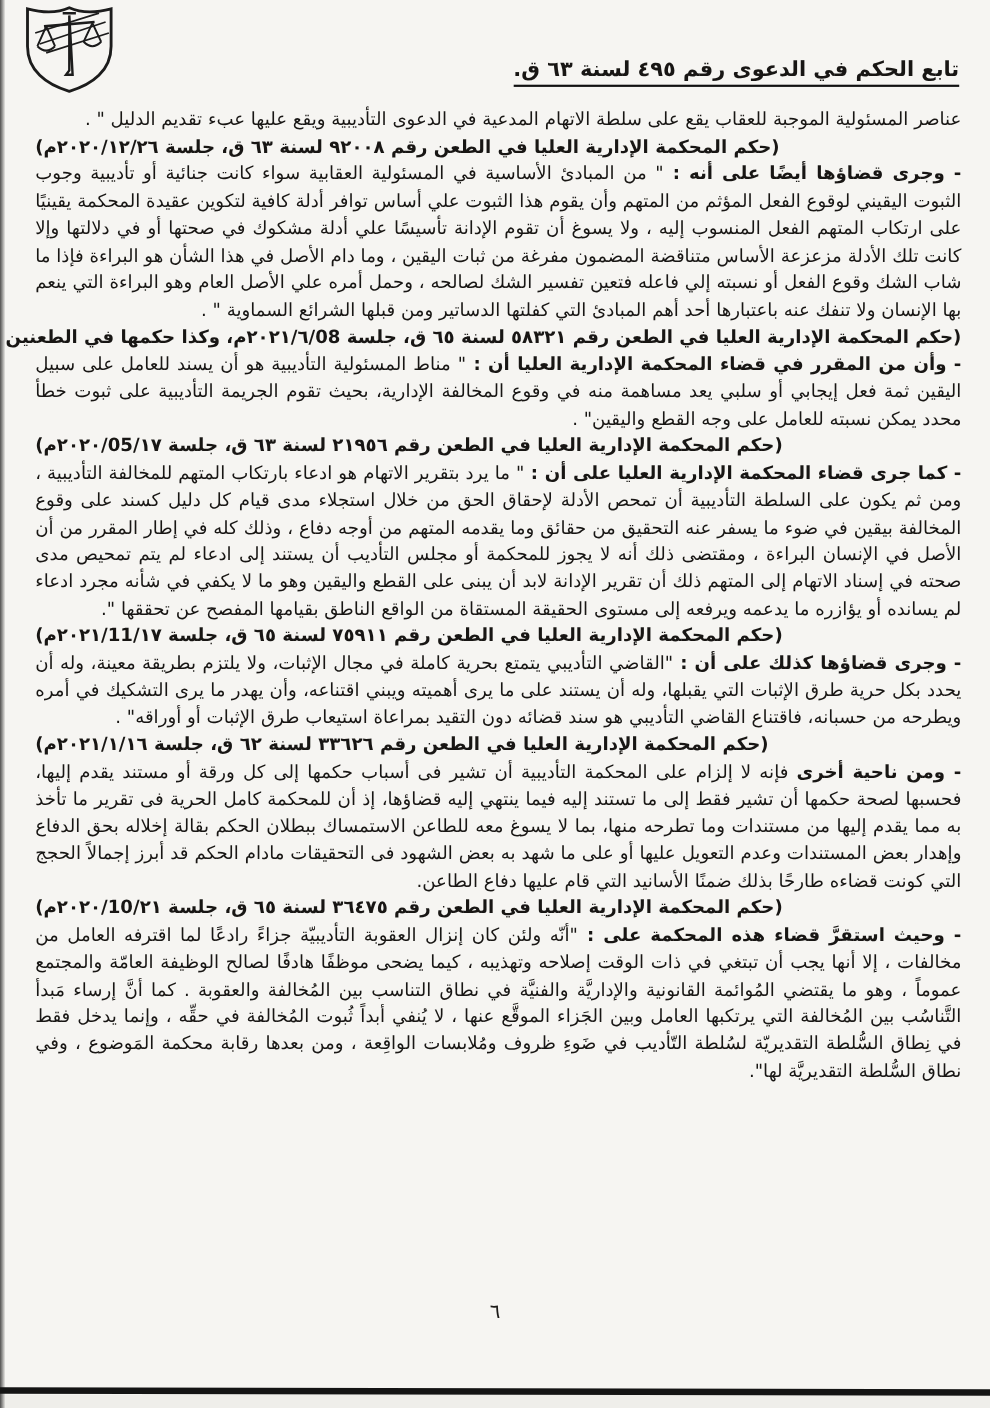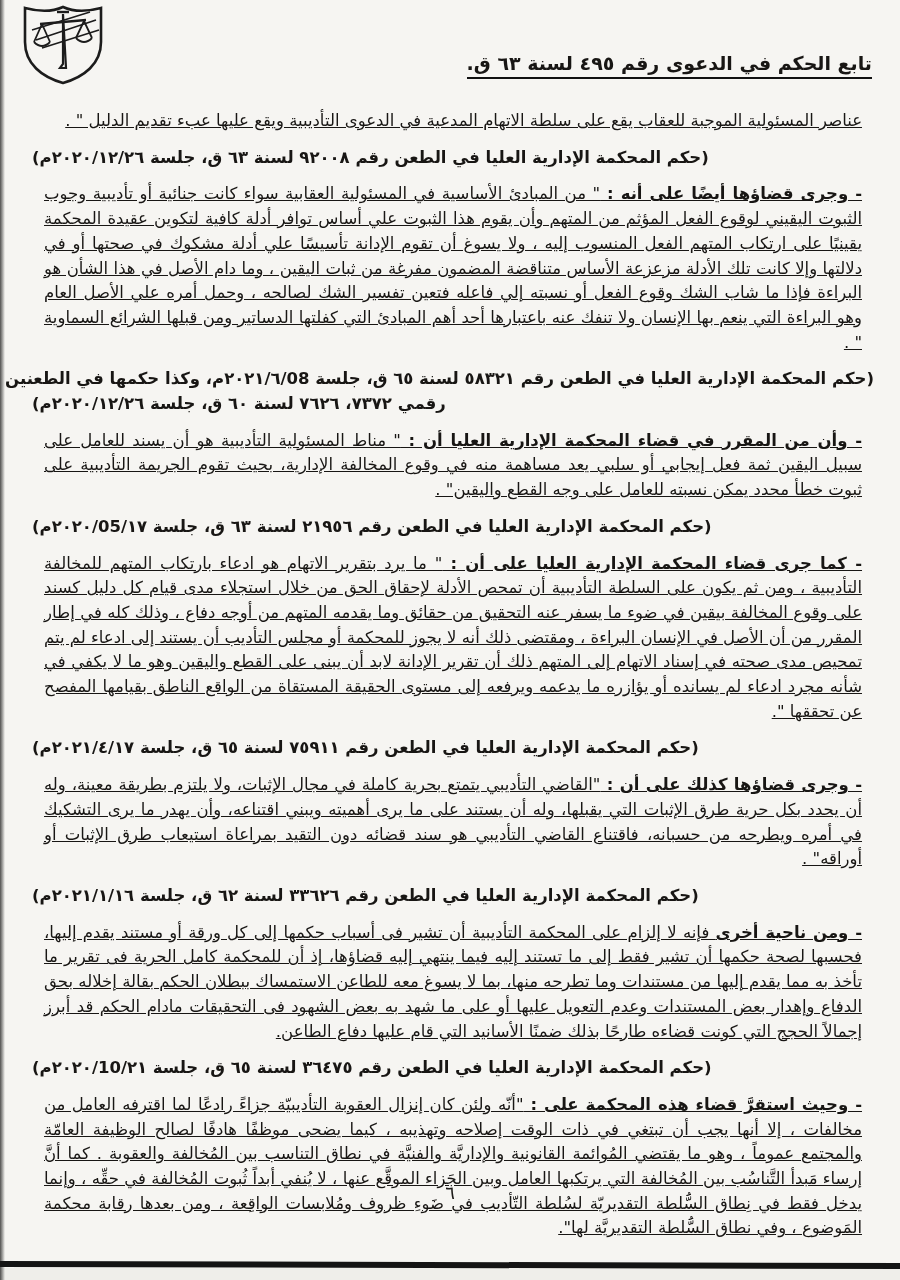--- a/index.html
+++ b/index.html
@@ -37,21 +37,21 @@
     padding-bottom:3px;
     border-bottom:2.5px solid #111;
     letter-spacing:.2px;
   }
   
   .doc-body{
     position:absolute;top:97px;right:26px;left:32px;
     font-size:16.5px;line-height:24.7px;
     text-align:justify;text-justify:inter-word;
   }
-  .para{margin:12px;text-decoration:underline;}
+  .para{margin:0;}
   .para .lead{font-weight:bold;}
   .citation{font-weight:bold;text-align:left;margin:0;}
   .citation-line{white-space:nowrap;}
   .footer-page{
     position:absolute;top:1182px;left:0;width:900px;
     text-align:center;font-size:18px;color:#1c1a18;
   }
 </style>
 </head>
 <body>
@@ -73,29 +73,28 @@
   <div class="title">تابع الحكم في الدعوى رقم ٤٩٥  لسنة ٦٣ ق.</div>
 
   <div class="doc-body" id="doc-blocks">
       <p class="para intro"><span>عناصر المسئولية الموجبة للعقاب يقع على سلطة الاتهام المدعية في الدعوى التأديبية ويقع عليها عبء تقديم الدليل " .</span></p>
       <div class="citation">
         <div class="citation-line">(حكم المحكمة الإدارية العليا في الطعن رقم ٩٢٠٠٨ لسنة ٦٣ ق، جلسة ٢٠٢٠/١٢/٢٦م)</div>
       </div>
       <p class="para"><strong class="lead">- وجرى قضاؤها أيضًا على أنه : </strong><span>" من المبادئ الأساسية في المسئولية العقابية سواء كانت جنائية أو تأديبية وجوب الثبوت اليقيني لوقوع الفعل المؤثم من المتهم وأن يقوم هذا الثبوت علي أساس توافر أدلة كافية لتكوين عقيدة المحكمة يقينيًا على ارتكاب المتهم الفعل المنسوب إليه ، ولا يسوغ أن تقوم الإدانة تأسيسًا علي أدلة مشكوك في صحتها أو في دلالتها وإلا كانت تلك الأدلة مزعزعة الأساس متناقضة المضمون مفرغة من ثبات اليقين ، وما دام الأصل في هذا الشأن هو البراءة فإذا ما شاب الشك وقوع الفعل أو نسبته إلي فاعله فتعين تفسير الشك لصالحه ، وحمل أمره علي الأصل العام وهو البراءة التي ينعم بها الإنسان ولا تنفك عنه باعتبارها أحد أهم المبادئ التي كفلتها الدساتير ومن قبلها الشرائع السماوية " .</span></p>
       <div class="citation">
         <div class="citation-line">(حكم المحكمة الإدارية العليا في الطعن رقم ٥٨٣٢١ لسنة ٦٥ ق، جلسة ٢٠٢١/٦/08م، وكذا حكمها في الطعنين</div>
-        <div class="citation-line">رقمي ٧٣٧٢، ٧٦٢٦ لسنة ٦٠ ق، جلسة ٢٠٢٠/١٢/٢٦م)</div>
       </div>
       <p class="para"><strong class="lead">- وأن من المقرر في قضاء المحكمة الإدارية العليا أن : </strong><span>" مناط المسئولية التأديبية هو أن يسند للعامل على سبيل اليقين ثمة فعل إيجابي أو سلبي يعد مساهمة منه في وقوع المخالفة الإدارية، بحيث تقوم الجريمة التأديبية على ثبوت خطأ محدد يمكن نسبته للعامل على وجه القطع واليقين" .</span></p>
       <div class="citation">
         <div class="citation-line">(حكم المحكمة الإدارية العليا في الطعن رقم ٢١٩٥٦ لسنة ٦٣ ق، جلسة ٢٠٢٠/05/١٧م)</div>
       </div>
       <p class="para"><strong class="lead">- كما جرى قضاء المحكمة الإدارية العليا على أن : </strong><span>" ما يرد بتقرير الاتهام هو ادعاء بارتكاب المتهم للمخالفة التأديبية ، ومن ثم يكون على السلطة التأديبية أن تمحص الأدلة لإحقاق الحق من خلال استجلاء مدى قيام كل دليل كسند على وقوع المخالفة بيقين في ضوء ما يسفر عنه التحقيق من حقائق وما يقدمه المتهم من أوجه دفاع ، وذلك كله في إطار المقرر من أن الأصل في الإنسان البراءة ، ومقتضى ذلك أنه لا يجوز للمحكمة أو مجلس التأديب أن يستند إلى ادعاء لم يتم تمحيص مدى صحته في إسناد الاتهام إلى المتهم ذلك أن تقرير الإدانة لابد أن يبنى على القطع واليقين وهو ما لا يكفي في شأنه مجرد ادعاء لم يسانده أو يؤازره ما يدعمه ويرفعه إلى مستوى الحقيقة المستقاة من الواقع الناطق بقيامها المفصح عن تحققها ".</span></p>
       <div class="citation">
-        <div class="citation-line">(حكم المحكمة الإدارية العليا في الطعن رقم ٧٥٩١١ لسنة ٦٥ ق، جلسة ٢٠٢١/٤/١٧م)</div>
+        <div class="citation-line">(حكم المحكمة الإدارية العليا في الطعن رقم ٧٥٩١١ لسنة ٦٥ ق، جلسة ٢٠٢١/11/١٧م)</div>
       </div>
       <p class="para"><strong class="lead">- وجرى قضاؤها كذلك على أن : </strong><span>"القاضي التأديبي يتمتع بحرية كاملة في مجال الإثبات، ولا يلتزم بطريقة معينة، وله أن يحدد بكل حرية طرق الإثبات التي يقبلها، وله أن يستند على ما يرى أهميته ويبني اقتناعه، وأن يهدر ما يرى التشكيك في أمره ويطرحه من حسبانه، فاقتناع القاضي التأديبي هو سند قضائه دون التقيد بمراعاة استيعاب طرق الإثبات أو أوراقه" .</span></p>
       <div class="citation">
         <div class="citation-line">(حكم المحكمة الإدارية العليا في الطعن رقم ٣٣٦٢٦ لسنة ٦٢ ق، جلسة ٢٠٢١/١/١٦م)</div>
       </div>
       <p class="para"><strong class="lead">- ومن ناحية أخرى</strong><span> فإنه لا إلزام على المحكمة التأديبية أن تشير فى أسباب حكمها إلى كل ورقة أو مستند يقدم إليها، فحسبها لصحة حكمها أن تشير فقط إلى ما تستند إليه فيما ينتهي إليه قضاؤها، إذ أن للمحكمة كامل الحرية فى تقرير ما تأخذ به مما يقدم إليها من مستندات وما تطرحه منها، بما لا يسوغ معه للطاعن الاستمساك ببطلان الحكم بقالة إخلاله بحق الدفاع وإهدار بعض المستندات وعدم التعويل عليها أو على ما شهد به بعض الشهود فى التحقيقات مادام الحكم قد أبرز إجمالاً الحجج التي كونت قضاءه طارحًا بذلك ضمنًا الأسانيد التي قام عليها دفاع الطاعن.</span></p>
       <div class="citation">
         <div class="citation-line">(حكم المحكمة الإدارية العليا في الطعن رقم ٣٦٤٧٥ لسنة ٦٥ ق، جلسة ٢٠٢٠/10/٢١م)</div>
       </div>
       <p class="para"><strong class="lead">- وحيث استقرَّ قضاء هذه المحكمة على : </strong><span>"أنّه ولئن كان إنزال العقوبة التأديبيّة جزاءً رادعًا لما اقترفه العامل من مخالفات ، إلا أنها يجب أن تبتغي في ذات الوقت إصلاحه وتهذيبه ، كيما يضحى موظفًا هادفًا لصالح الوظيفة العامّة والمجتمع عموماً ، وهو ما يقتضي المُوائمة القانونية والإداريَّة والفنيَّة في نطاق التناسب بين المُخالفة والعقوبة . كما أنَّ إرساء مَبدأ التَّناسُب بين المُخالفة التي يرتكبها العامل وبين الجَزاء الموقَّع عنها ، لا يُنفي أبداً ثُبوت المُخالفة في حقِّه ، وإنما يدخل فقط في نِطاق السُّلطة التقديريّة لسُلطة التّأديب في ضَوءِ ظروف ومُلابسات الواقِعة ، ومن بعدها رقابة محكمة المَوضوع ، وفي نطاق السُّلطة التقديريَّة لها".</span></p>

